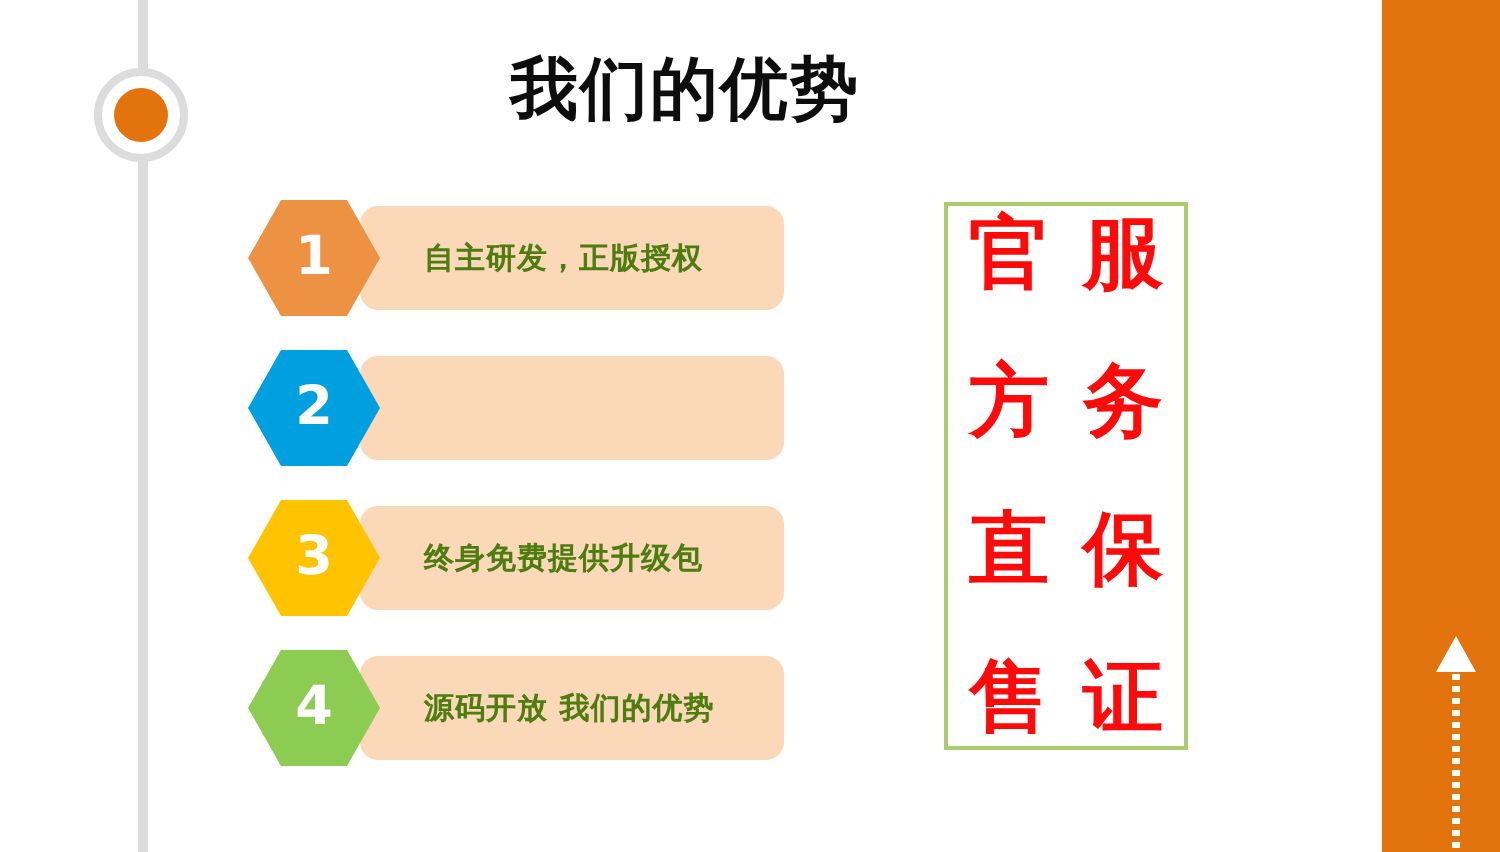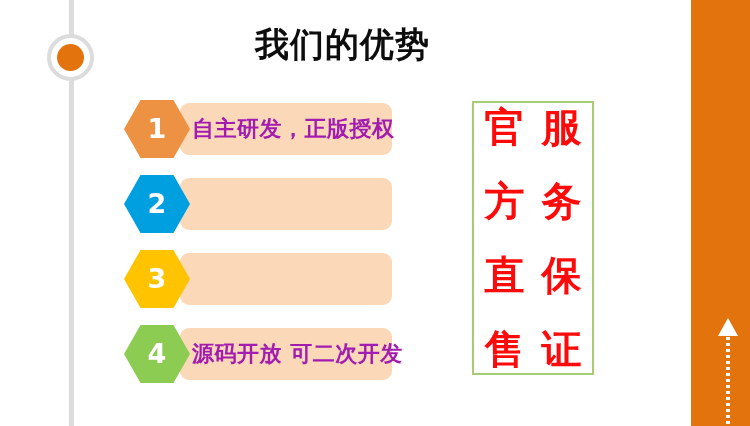--- a/index.html
+++ b/index.html
@@ -75,27 +75,27 @@
   }
   .advantage-num {
     color:#ffffff;
     font-size:27px;
     font-weight:bold;
     line-height:1;
     padding-bottom:2px;
   }
   .advantage-text {
     position:absolute;
-    left:192px; top:0;
+    left:212px; top:0;
     height:58px;
     display:flex;
     align-items:center;
-    font-size:22px;
-    font-weight:bold;
-    color:#a21caf;
+    font-size:15px;
+    font-weight:bold;
+    color:#4d7c0f;
     white-space:nowrap;
     letter-spacing:0.5px;
   }
 
   
   #slogan-box {
     position:absolute;
     left:472px; top:101px;
     width:122px; height:274px;
     background:#ffffff;
@@ -172,28 +172,29 @@
     <div class="advantage-hex" style="background:#00a0e0;">
       <span class="advantage-num">2</span>
     </div>
   </div>
 
   <div class="advantage-row">
     <div class="advantage-bar" style="background: rgb(251, 216, 184);"></div>
     <div class="advantage-hex" style="background:#ffc300;">
       <span class="advantage-num">3</span>
     </div>
+    <div class="advantage-text">终身免费提供升级包</div>
   </div>
 
   <div class="advantage-row">
     <div class="advantage-bar" style="background: rgb(251, 216, 184);"></div>
     <div class="advantage-hex" style="background:#8dcc52;">
       <span class="advantage-num">4</span>
     </div>
-    <div class="advantage-text">源码开放 可二次开发</div>
+    <div class="advantage-text">源码开放 我们的优势</div>
   </div>
 
 </div>
 
 <div id="slogan-box" style="border-color: rgb(168, 205, 113);">
   <div class="slogan-col">
     <span class="slogan-char" style="color: rgb(253, 11, 11);">官</span>
     <span class="slogan-char" style="color: rgb(253, 11, 11);">方</span>
     <span class="slogan-char" style="color: rgb(253, 11, 11);">直</span>
     <span class="slogan-char" style="color: rgb(253, 11, 11);">售</span>

